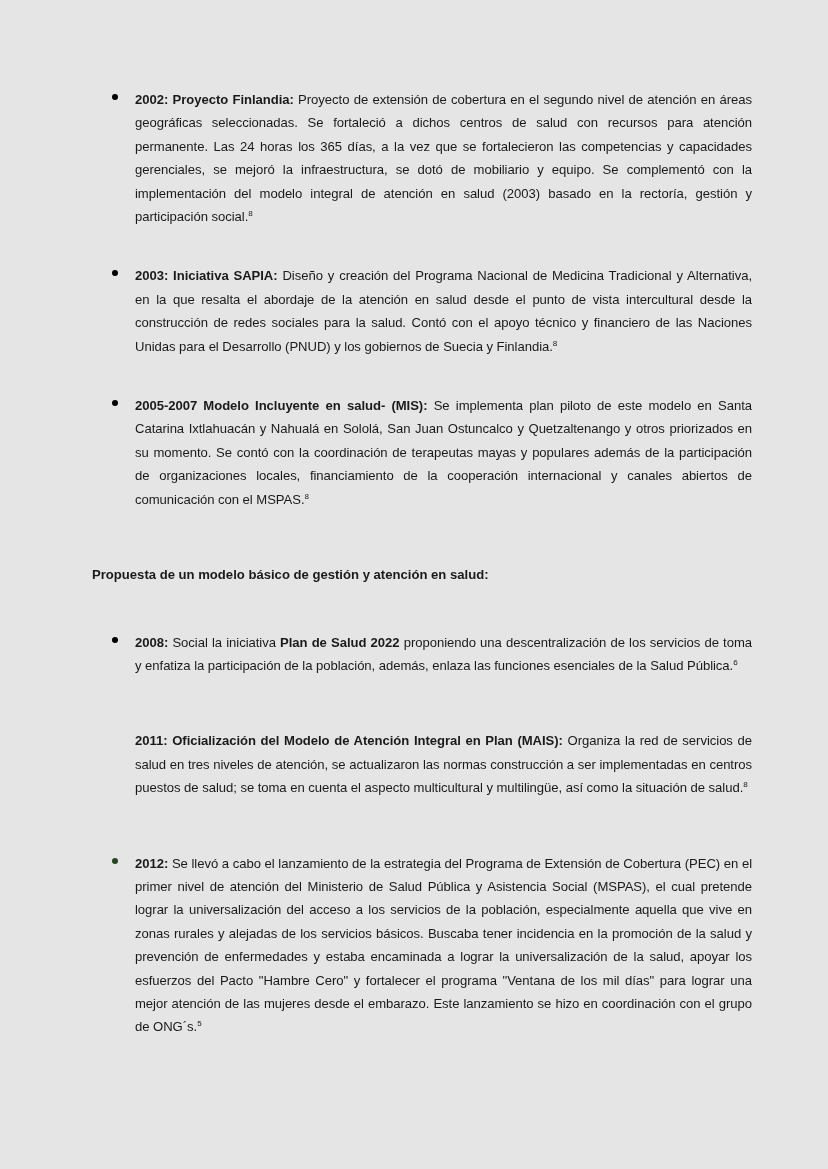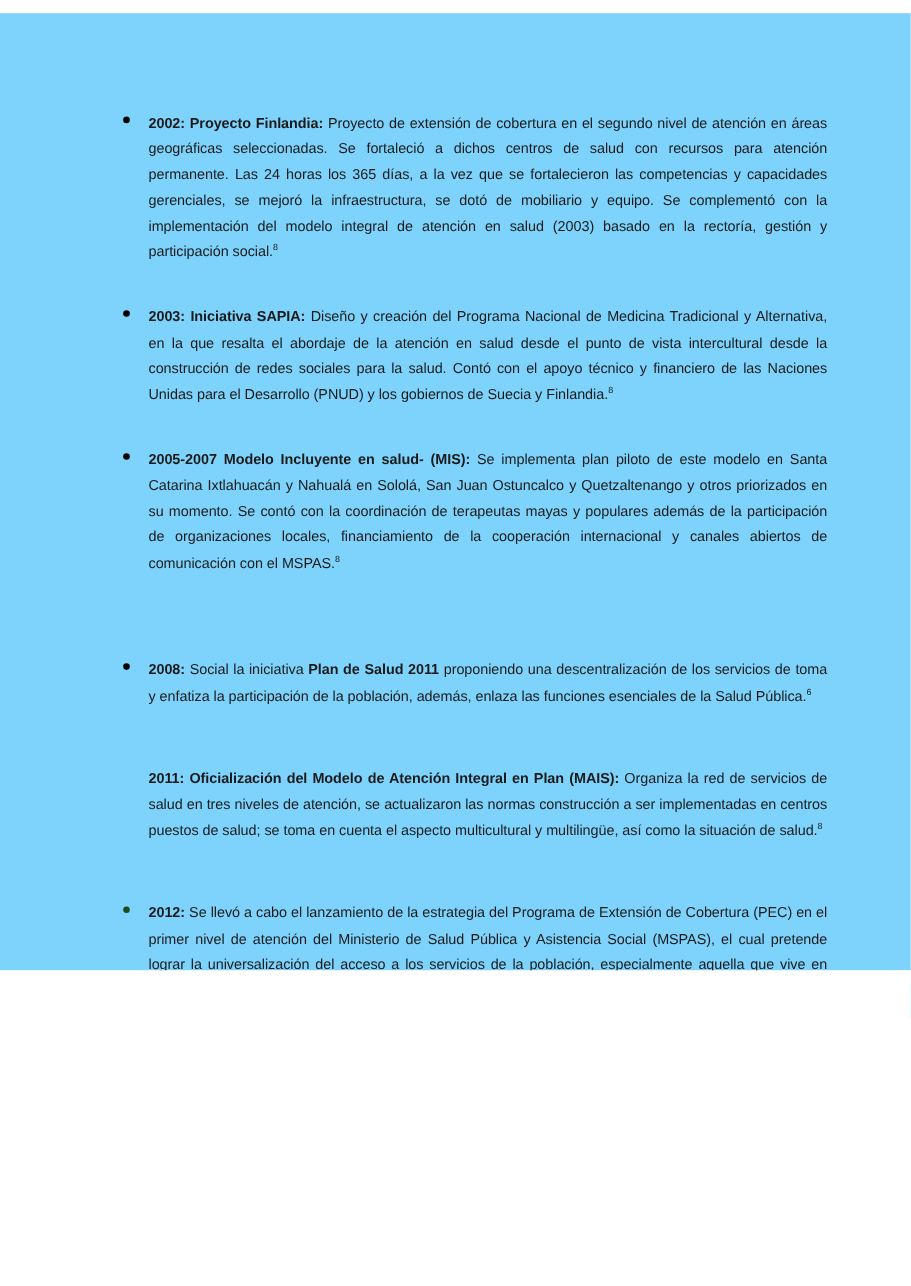--- a/index.html
+++ b/index.html
@@ -8,23 +8,23 @@
     padding: 0;
     background: #ffffff;
   }
   body {
     font-family: "Liberation Sans", sans-serif;
     color: #1a1a1a;
   }
   #page {
     position: relative;
     width: 828px;
-    height: 870px;
-    margin: 12px auto;
-    background: #7dd3fc;
+    height: 1169px;
+    margin: 0 auto;
+    background: #e5e5e5;
     overflow: hidden;
     box-sizing: border-box;
   }
   .content {
     position: absolute;
     left: 92px;
     top: 88px;
     width: 660px;
   }
 
@@ -111,27 +111,28 @@
 
     <div class="gap-sm"></div>
 
     <div class="bullet-block">
       <span class="marker"></span>
       <p class="para"><b>2005-2007 Modelo Incluyente en salud- (MIS):</b><span> Se implementa plan piloto de este modelo en Santa Catarina Ixtlahuacán y Nahualá en Sololá, San Juan Ostuncalco y Quetzaltenango y otros priorizados en su momento. Se contó con la coordinación de terapeutas mayas y populares además de la participación de organizaciones locales, financiamiento de la cooperación internacional y canales abiertos de comunicación con el MSPAS.</span><sup>8</sup></p>
     </div>
 
     <div class="gap-lg"></div>
 
+    <p class="section-heading">Propuesta de un modelo básico de gestión y atención en salud:</p>
 
 
     <div class="gap-md"></div>
 
     <div class="bullet-block">
       <span class="marker"></span>
-      <p class="para"><b>2008:</b><span> Social la iniciativa </span><b>Plan de Salud 2011</b><span> proponiendo una descentralización de los servicios de toma y enfatiza la participación de la población, además, enlaza las funciones esenciales de la Salud Pública.</span><sup>6</sup></p>
+      <p class="para"><b>2008:</b><span> Social la iniciativa </span><b>Plan de Salud 2022</b><span> proponiendo una descentralización de los servicios de toma y enfatiza la participación de la población, además, enlaza las funciones esenciales de la Salud Pública.</span><sup>6</sup></p>
     </div>
 
     <div class="gap-lg"></div>
 
     <div class="indent-block">
       <p class="para"><b>2011: Oficialización del Modelo de Atención Integral en Plan (MAIS):</b><span> Organiza la red de servicios de salud en tres niveles de atención, se actualizaron las normas construcción a ser implementadas en centros puestos de salud; se toma en cuenta el aspecto multicultural y multilingüe, así como la situación de salud.</span><sup>8</sup></p>
     </div>
 
     <div class="gap-lg"></div>
 

